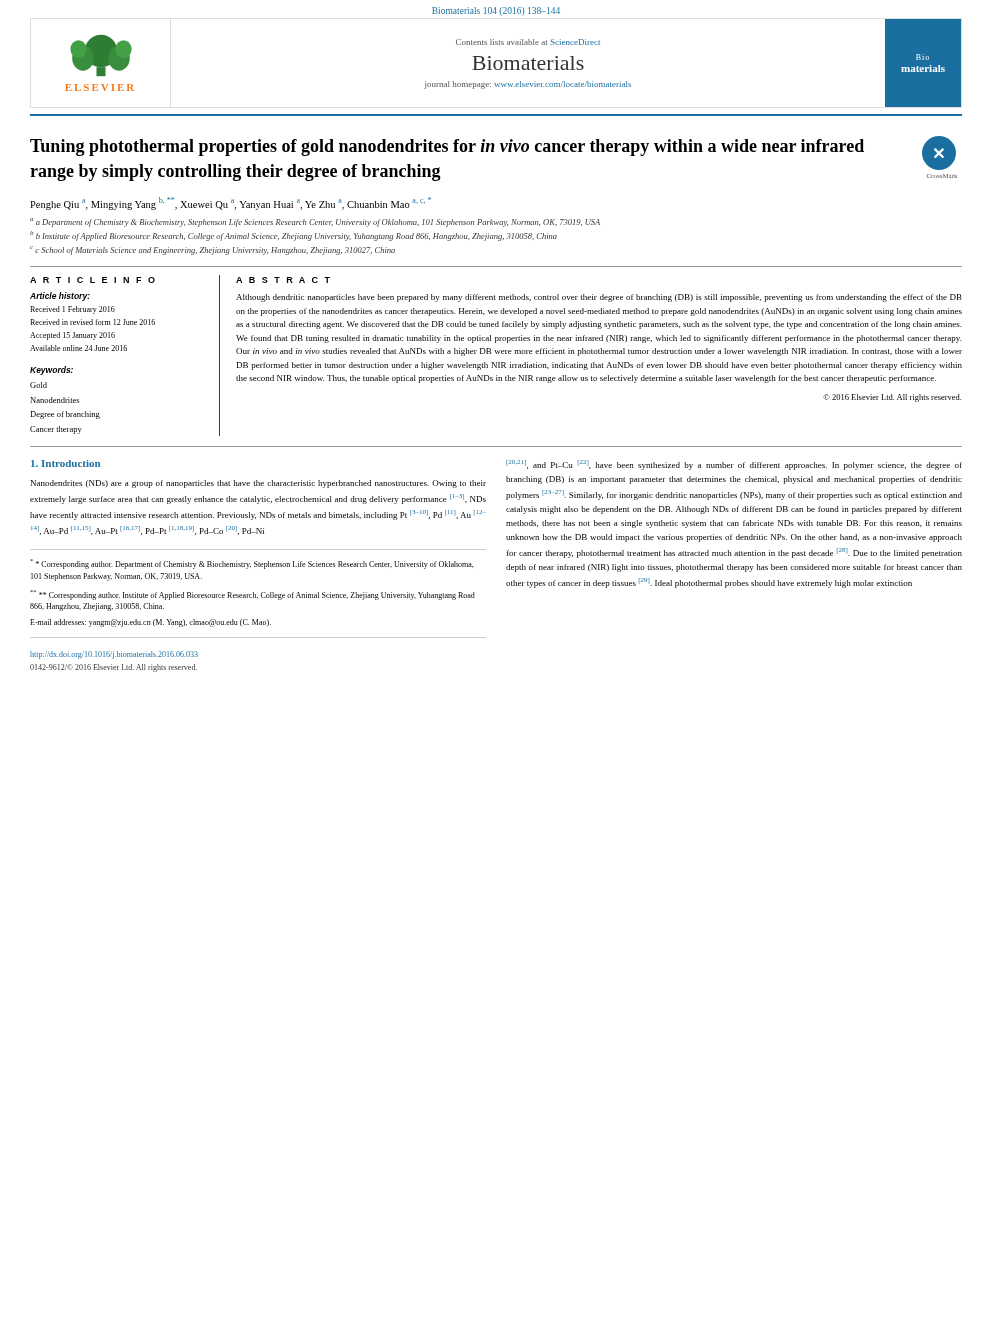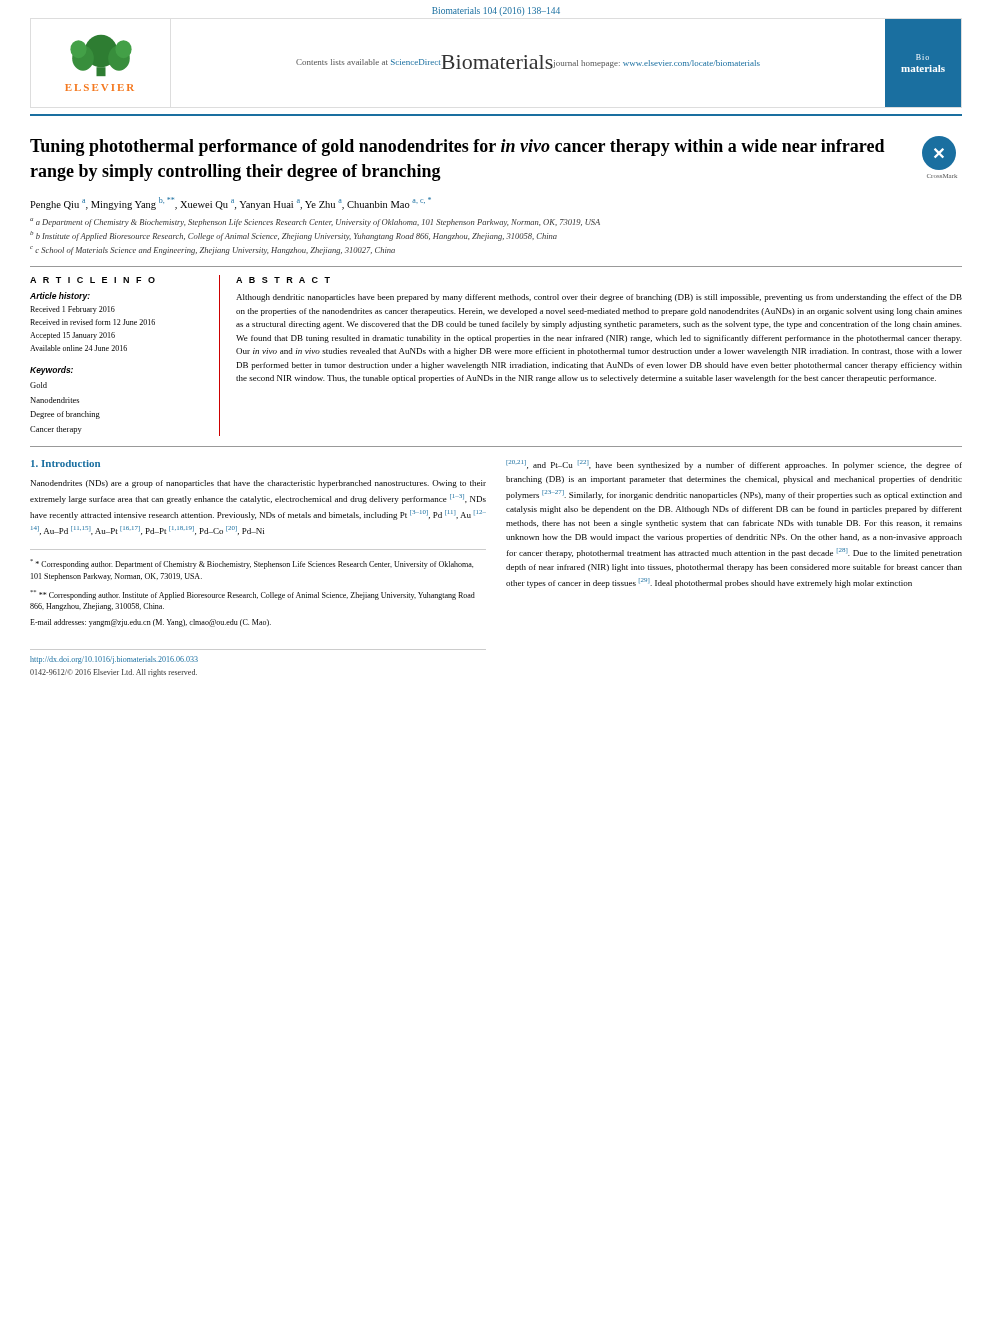--- a/index.html
+++ b/index.html
@@ -46,21 +46,21 @@
     .elsevier-text {
       font-size: 11px;
       font-weight: bold;
       color: #f47920;
       letter-spacing: 2px;
       margin-top: 3px;
     }
     .header-center {
       flex: 1;
       display: flex;
-      flex-direction: row;
+      flex-direction: column;
       align-items: center;
       justify-content: center;
       padding: 5px;
     }
     .contents-line {
       font-size: 9px;
       color: #555;
       margin-bottom: 3px;
     }
     .journal-title-main {
@@ -238,23 +238,23 @@
       border-top: 1px solid #ccc;
       padding-top: 6px;
     }
     .footnote-item {
       font-size: 8px;
       line-height: 1.5;
       margin-bottom: 4px;
       color: #000;
     }
     .doi-line {
-      margin-top: 20px;
+      margin-top: 8px;
       border-top: 1px solid #ccc;
-      padding-top: 5px;
+      padding-top: 12px;
     }
     .doi-link {
       font-size: 8px;
       color: #1a6fa0;
       display: block;
       margin-bottom: 2px;
     }
     .issn-line {
       font-size: 8px;
       color: #333;
@@ -299,21 +299,21 @@
     </div>
   </div>
 </div>
 
 <div class="page-divider"></div>
 
 <div class="paper-content">
 
   <div class="title-section">
     <div class="paper-title">
-      <span>Tuning photothermal performance of gold nanodendrites for </span><em>in vivo</em><span> cancer therapy within a wide near infrared range by simply controlling their degree of branching</span>
+      <span>Tuning photothermal properties of gold nanodendrites for </span><em>in vivo</em><span> cancer therapy within a wide near infrared range by simply controlling their degree of branching</span>
     </div>
     <div class="crossmark">
       <div class="crossmark-circle">✕</div>
       <div style="font-size:7px;text-align:center;color:#555;margin-top:2px;">CrossMark</div>
     </div>
   </div>
 
   <div class="authors-line">
     Penghe Qiu <sup>a</sup>, Mingying Yang <sup>b, **</sup>, Xuewei Qu <sup>a</sup>, Yanyan Huai <sup>a</sup>, Ye Zhu <sup>a</sup>, Chuanbin Mao <sup>a, c, *</sup>
   </div>
@@ -342,20 +342,21 @@
         <div>Nanodendrites</div>
         <div>Degree of branching</div>
         <div>Cancer therapy</div>
       </div>
     </div>
     <div class="right-col">
       <div class="section-heading">A B S T R A C T</div>
       <div class="abstract-text">
         Although dendritic nanoparticles have been prepared by many different methods, control over their degree of branching (DB) is still impossible, preventing us from understanding the effect of the DB on the properties of the nanodendrites as cancer therapeutics. Herein, we developed a novel seed-mediated method to prepare gold nanodendrites (AuNDs) in an organic solvent using long chain amines as a structural directing agent. We discovered that the DB could be tuned facilely by simply adjusting synthetic parameters, such as the solvent type, the type and concentration of the long chain amines. We found that DB tuning resulted in dramatic tunability in the optical properties in the near infrared (NIR) range, which led to significantly different performance in the photothermal cancer therapy. Our <em>in vivo</em> and <em>in vivo</em> studies revealed that AuNDs with a higher DB were more efficient in photothermal tumor destruction under a lower wavelength NIR irradiation. In contrast, those with a lower DB performed better in tumor destruction under a higher wavelength NIR irradiation, indicating that AuNDs of even lower DB should have even better photothermal cancer therapy efficiency within the second NIR window. Thus, the tunable optical properties of AuNDs in the NIR range allow us to selectively determine a suitable laser wavelength for the best cancer therapeutic performance.
       </div>
+      <div class="copyright-line">© 2016 Elsevier Ltd. All rights reserved.</div>
     </div>
   </div>
 
   <div class="body-divider"></div>
 
   <div class="body-two-col">
     <div class="body-left">
       <div class="intro-heading">
         <span>1.</span> <span>Introduction</span>
       </div>

